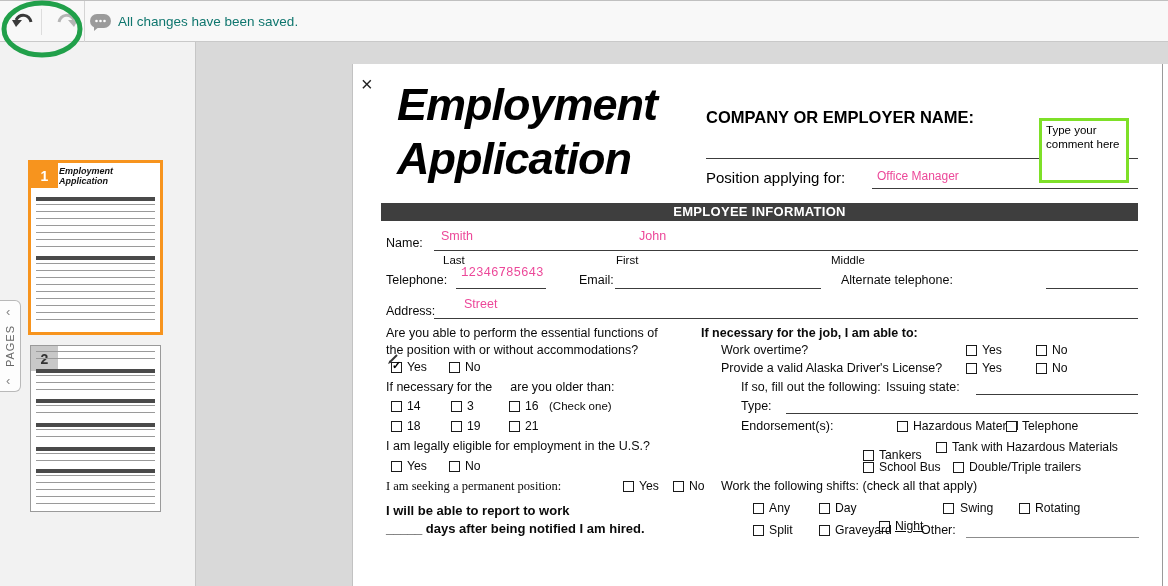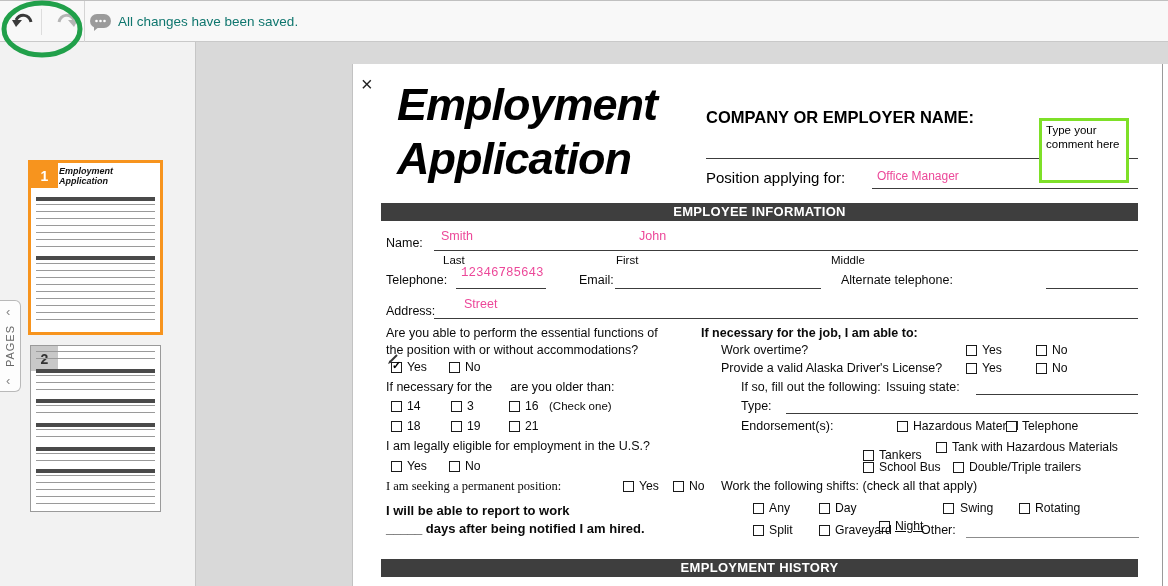--- a/index.html
+++ b/index.html
@@ -394,17 +394,16 @@
       <span class="bx"></span>
       <span>Split</span>
     </div>
     <div class="ck" style="left:466px;top:459px;">
       <span class="bx"></span>
       <span>Graveyard</span>
     </div>
     <div class="lab" style="left:568px;top:459px;">Other:</div>
     <div class="hl lt" style="left:613px;top:473px;width:173px;"></div>
 
-    <div class="secbar" style="top:495px;">EMPLOYMENT HISTORY</div>
   </div>
 
   <div class="rsliver"></div>
 </div>
 
 </body></html>

